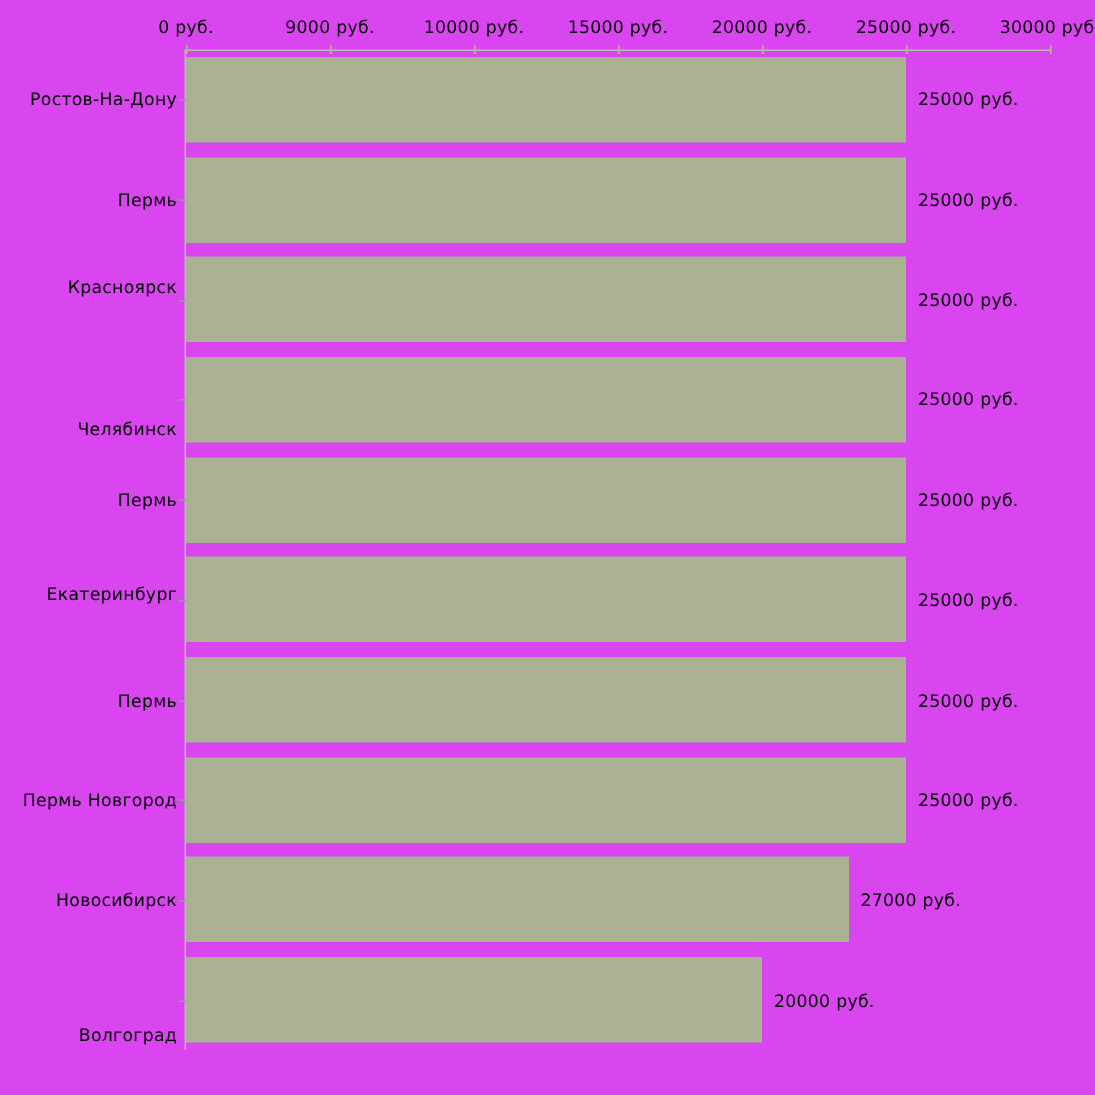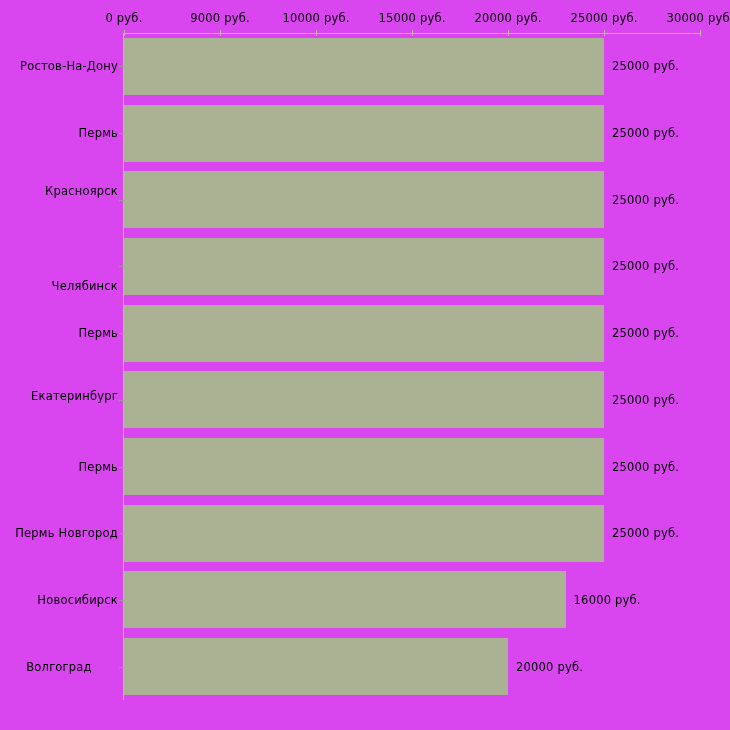--- a/index.html
+++ b/index.html
@@ -118,39 +118,39 @@
       <div class="cat-label" style="left: 0px; width: 118px; top: 333.15px;">Пермь</div>
       <div class="cat-tick" style="left: 119px; top: 400px;"></div>
       <div class="cat-label" style="left: 0px; width: 118px; top: 396px;">Екатеринбург</div>
       <div class="cat-tick" style="left: 119px; top: 467px;"></div>
       <div class="cat-label" style="left: 0px; width: 118px; top: 466.55px;">Пермь</div>
       <div class="cat-tick" style="left: 119px; top: 533px;"></div>
       <div class="cat-label" style="left: 0px; width: 118px; top: 533.25px;">Пермь Новгород</div>
       <div class="cat-tick" style="left: 119px; top: 600px;"></div>
       <div class="cat-label" style="left: 0px; width: 118px; top: 599.95px;">Новосибирск</div>
       <div class="cat-tick" style="left: 119px; top: 667px;"></div>
-      <div class="cat-label" style="left: 0px; width: 118px; top: 667px; text-align: center;">Волгоград</div>
+      <div class="cat-label" style="left: 0px; width: 118px; top: 690px;">Волгоград</div>
     </div>
 
   <div id="bars-layer">
       <div class="bar" style="left: 124px; top: 37.85px; width: 480px; height: 57px; background: rgb(170, 178, 147);"></div>
       <div class="bar-value-label" style="left: 612px; top: 66.35px;">25000 руб.</div>
       <div class="bar" style="left: 124px; top: 104.55px; width: 480px; height: 57px; background: rgb(170, 178, 147);"></div>
       <div class="bar-value-label" style="left: 612px; top: 133.05px;">25000 руб.</div>
       <div class="bar" style="left: 124px; top: 171.25px; width: 480px; height: 57px; background: rgb(170, 178, 147);"></div>
       <div class="bar-value-label" style="left: 612px; top: 199.75px;">25000 руб.</div>
       <div class="bar" style="left: 124px; top: 237.95px; width: 480px; height: 57px; background: rgb(170, 178, 147);"></div>
       <div class="bar-value-label" style="left: 612px; top: 266.45px;">25000 руб.</div>
       <div class="bar" style="left: 124px; top: 304.65px; width: 480px; height: 57px; background: rgb(170, 178, 147);"></div>
       <div class="bar-value-label" style="left: 612px; top: 333.15px;">25000 руб.</div>
       <div class="bar" style="left: 124px; top: 371.35px; width: 480px; height: 57px; background: rgb(170, 178, 147);"></div>
       <div class="bar-value-label" style="left: 612px; top: 399.85px;">25000 руб.</div>
       <div class="bar" style="left: 124px; top: 438.05px; width: 480px; height: 57px; background: rgb(170, 178, 147);"></div>
       <div class="bar-value-label" style="left: 612px; top: 466.55px;">25000 руб.</div>
       <div class="bar" style="left: 124px; top: 504.75px; width: 480px; height: 57px; background: rgb(170, 178, 147);"></div>
       <div class="bar-value-label" style="left: 612px; top: 533.25px;">25000 руб.</div>
       <div class="bar" style="left: 124px; top: 571.45px; width: 441.6px; height: 57px; background: rgb(170, 178, 147);"></div>
-      <div class="bar-value-label" style="left: 573.6px; top: 599.95px;">16000 руб.</div>
+      <div class="bar-value-label" style="left: 573.6px; top: 599.95px;">27000 руб.</div>
       <div class="bar" style="left: 124px; top: 638.15px; width: 384px; height: 57px; background: rgb(170, 178, 147);"></div>
       <div class="bar-value-label" style="left: 516px; top: 666.65px;">20000 руб.</div>
     </div>
 
 </div>
 
 </body></html>

